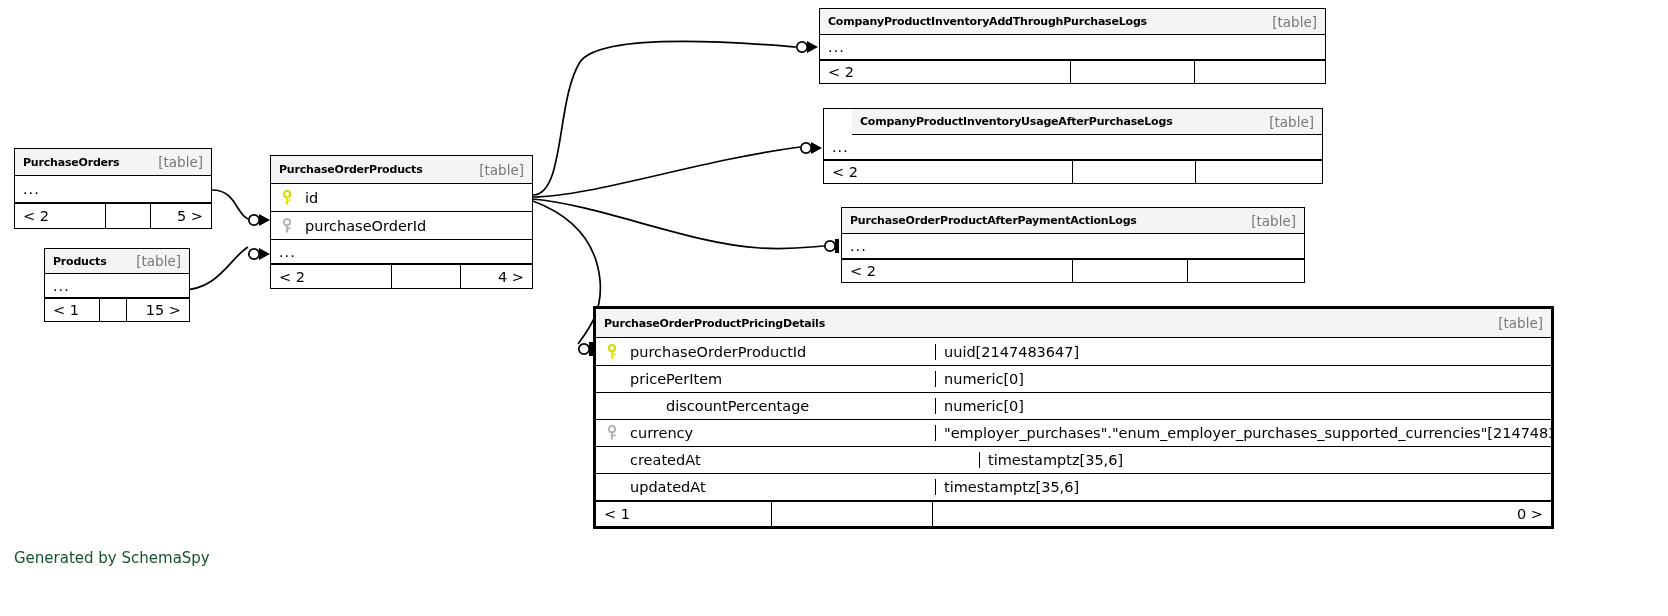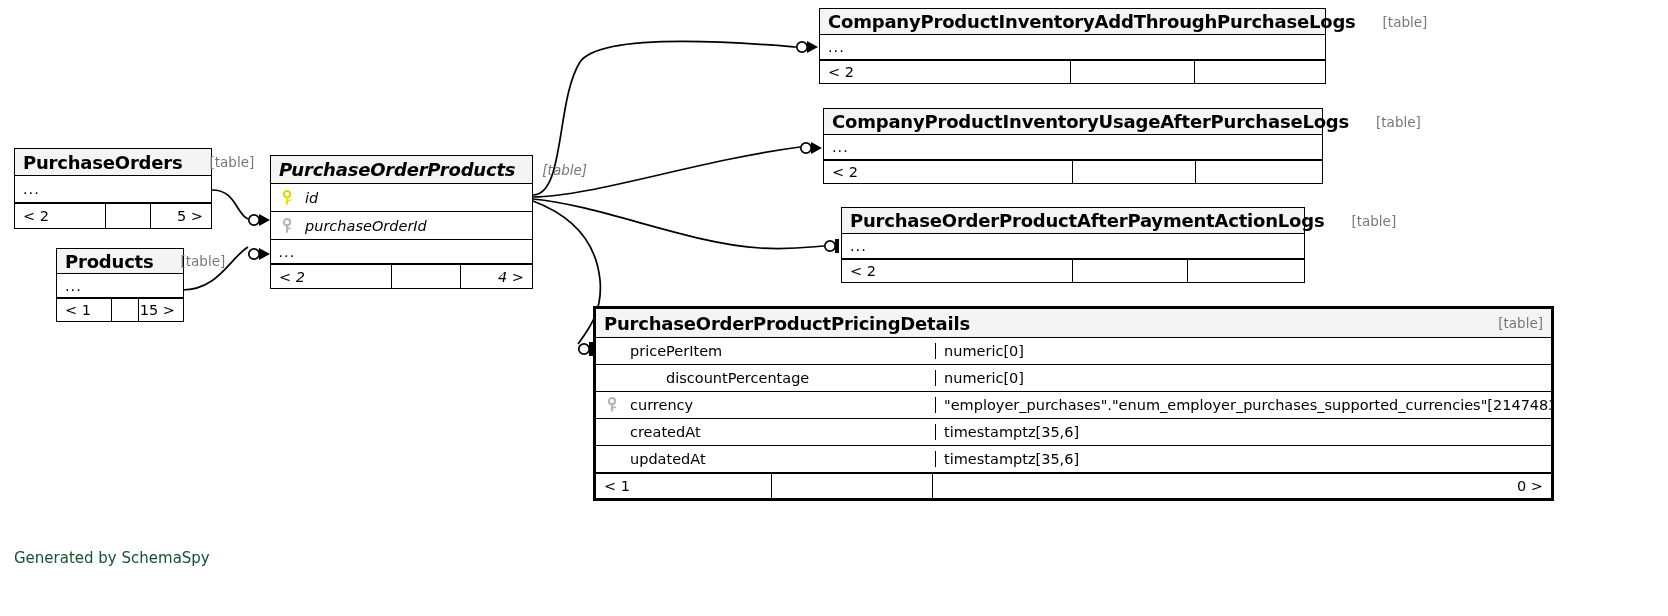--- a/index.html
+++ b/index.html
@@ -12,21 +12,21 @@
   svg.edges{position:absolute;left:0;top:0;width:1668px;height:616px;pointer-events:none;}
 
   .tbl{position:absolute;background:#fff;border:1.6px solid #000;box-sizing:border-box;}
   .tbl.focus{border-width:3px;}
 
   .thead{
     background:#f4f4f4;border-bottom:1.6px solid #000;
     display:flex;align-items:center;justify-content:space-between;
     padding:0 8px;box-sizing:border-box;white-space:nowrap;
   }
-  .tname{font-weight:bold;font-size:18px;letter-spacing:-0.2px;}
+  .tname{font-weight:bold;font-size:11px;letter-spacing:-0.2px;}
   .tkind{color:#777;font-size:13.5px;padding-left:27px;}
 
   .trow{
     display:flex;align-items:center;box-sizing:border-box;
     border-bottom:1.3px solid #000;background:#fff;white-space:nowrap;
   }
   .trow:last-of-type{border-bottom:none;}
   .colname{display:flex;align-items:center;box-sizing:border-box;padding-left:8px;flex:none;}
   .coltype{box-sizing:border-box;padding-left:8px;font-size:14.5px;border-left:1.3px solid #000;flex:1;overflow:hidden;}
   .cellTxt{font-size:14.5px;}
@@ -90,36 +90,36 @@
     <div class="trow" style="height:27px;">
       <span class="ellipsis">...</span>
     </div>
     <div class="tfoot" style="height:25px;">
       <div class="fc l" style="width:90px;">&lt; 2</div>
       <div class="fc mid" style="width:46px;"></div>
       <div class="fc r" style="flex:1;">5 &gt;</div>
     </div>
   </div>
 
-  <div class="tbl" style="left:56px;top:248px;width:128px;">
+  <div class="tbl" style="left:44px;top:248px;width:146px;">
     <div class="thead" style="height:25px;">
       <span class="tname">Products</span>
       <span class="tkind">[table]</span>
     </div>
     <div class="trow" style="height:24px;">
       <span class="ellipsis">...</span>
     </div>
     <div class="tfoot" style="height:23px;">
       <div class="fc l" style="width:54px;">&lt; 1</div>
       <div class="fc mid" style="width:28px;"></div>
       <div class="fc r" style="flex:1;">15 &gt;</div>
     </div>
   </div>
 
-  <div class="tbl" style="left:270px;top:155px;width:263px;font-style:italic;">
+  <div class="tbl" style="left:270px;top:155px;width:263px;">
     <div class="thead" style="height:28px;">
       <span class="tname">PurchaseOrderProducts</span>
       <span class="tkind">[table]</span>
     </div>
 
     <div class="trow" style="height:28px;">
       <span class="colname" style="width:100%;">
         <span class="keyicon">
           <svg viewBox="0 0 16 16" width="16" height="16">
               <circle cx="8" cy="4.2" r="3.1" fill="none" stroke="#d8d800" stroke-width="2"></circle>
@@ -165,21 +165,21 @@
       <span class="ellipsis">...</span>
     </div>
     <div class="tfoot" style="height:23px;">
       <div class="fc l" style="width:250px;">&lt; 2</div>
       <div class="fc mid" style="width:125px;"></div>
       <div class="fc r" style="flex:1;"></div>
     </div>
   </div>
 
   <div class="tbl" style="left:823px;top:108px;width:500px;">
-    <div class="thead" style="height:26px;">
+    <div class="thead" style="height:26px;margin-left:28px;">
       <span class="tname">CompanyProductInventoryUsageAfterPurchaseLogs</span>
       <span class="tkind">[table]</span>
     </div>
     <div class="trow" style="height:25px;">
       <span class="ellipsis">...</span>
     </div>
     <div class="tfoot" style="height:23px;">
       <div class="fc l" style="width:248px;">&lt; 2</div>
       <div class="fc mid" style="width:124px;"></div>
       <div class="fc r" style="flex:1;"></div>
@@ -200,20 +200,33 @@
       <div class="fc r" style="flex:1;"></div>
     </div>
   </div>
 
   <div class="tbl focus" style="left:593px;top:306px;width:961px;">
     <div class="thead" style="height:29px;">
       <span class="tname">PurchaseOrderProductPricingDetails</span>
       <span class="tkind">[table]</span>
     </div>
 
+    <div class="trow" style="height:28px;">
+      <span class="colname" style="width:339px;">
+        <span class="keyicon">
+          <svg viewBox="0 0 16 16" width="16" height="16">
+              <circle cx="8" cy="4.2" r="3.1" fill="none" stroke="#d8d800" stroke-width="2"></circle>
+              <rect x="6.9" y="6.6" width="2.2" height="8" fill="#e6e600"></rect>
+              <rect x="9.1" y="9.4" width="2.6" height="1.9" fill="#e6e600"></rect>
+            </svg>
+        </span>
+        <span class="cellTxt">purchaseOrderProductId</span>
+      </span>
+      <span class="coltype">uuid[2147483647]</span>
+    </div>
 
     <div class="trow" style="height:27px;">
       <span class="colname" style="width:339px;">
         <span class="keyspace"></span>
         <span class="cellTxt">pricePerItem</span>
       </span>
       <span class="coltype">numeric[0]</span>
     </div>
 
     <div class="trow" style="height:27px;">
@@ -231,21 +244,21 @@
               <circle cx="8" cy="4.2" r="3.1" fill="none" stroke="#b5b5b5" stroke-width="2"></circle>
               <rect x="6.9" y="6.6" width="2.2" height="8" fill="#b5b5b5"></rect>
               <rect x="9.1" y="9.4" width="2.6" height="1.9" fill="#b5b5b5"></rect>
             </svg>
         </span>
         <span class="cellTxt">currency</span>
       </span>
       <span class="coltype">"employer_purchases"."enum_employer_purchases_supported_currencies"[2147483647]</span>
     </div>
 
-    <div class="trow" style="height:27px;">
+    <div class="trow" style="height:27px;gap:44px;">
       <span class="colname" style="width:339px;">
         <span class="keyspace"></span>
         <span class="cellTxt">createdAt</span>
       </span>
       <span class="coltype">timestamptz[35,6]</span>
     </div>
 
     <div class="trow" style="height:27px;">
       <span class="colname" style="width:339px;">
         <span class="keyspace"></span>

